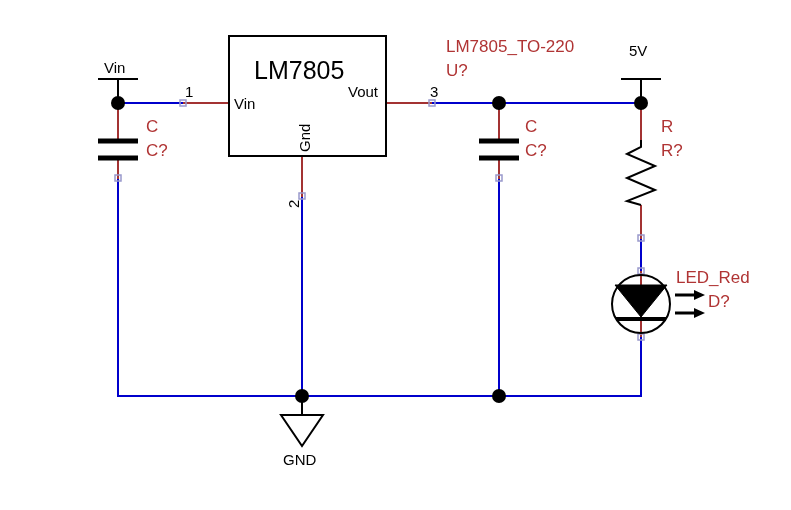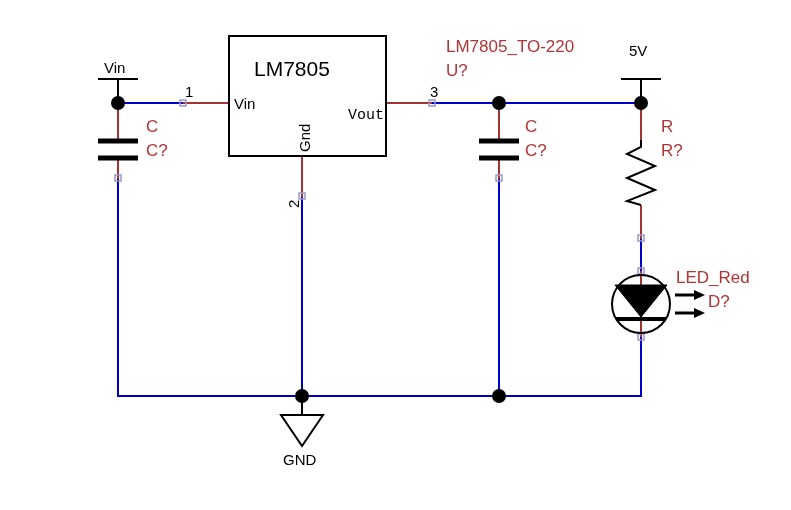--- a/index.html
+++ b/index.html
@@ -30,21 +30,21 @@
   .lbl-black {
     color: #000000;
     font-size: 15px;
   }
   .lbl-red {
     color: #B03434;
     font-size: 17px;
   }
   .lbl-ic-name {
     color: #000000;
-    font-size: 21px;
+    font-size: 25px;
   }
   .lbl-pinnum {
     color: #000000;
     font-size: 15px;
   }
   .rot90 {
     transform-origin: left top;
     transform: rotate(-90deg);
   }
 </style>
@@ -156,21 +156,21 @@
   <div class="lbl lbl-black" style="left:104px; top:60px;">Vin</div>
 
   <div class="lbl lbl-black" style="left:629px; top:43px;">5V</div>
 
   <div class="lbl lbl-black" style="left:283px; top:452px;">GND</div>
 
   <div class="lbl lbl-ic-name" style="left:254px; top:58px;">LM7805</div>
 
   <div class="lbl lbl-black" style="left:234px; top:96px;">Vin</div>
 
-  <div class="lbl lbl-black" style="left:348px; top:108px;font-family:Liberation Mono, monospace;">Vout</div>
+  <div class="lbl lbl-black" style="left:348px; top:84px;">Vout</div>
 
   <div class="lbl lbl-black rot90" style="left:297px; top:152px;">Gnd</div>
 
   <div class="lbl lbl-pinnum" style="left:185px; top:84px;">1</div>
 
   <div class="lbl lbl-pinnum rot90" style="left:286px; top:208px;">2</div>
 
   <div class="lbl lbl-pinnum" style="left:430px; top:84px;">3</div>
 
   <div class="lbl lbl-red" style="left:446px; top:38px;">LM7805_TO-220</div>

